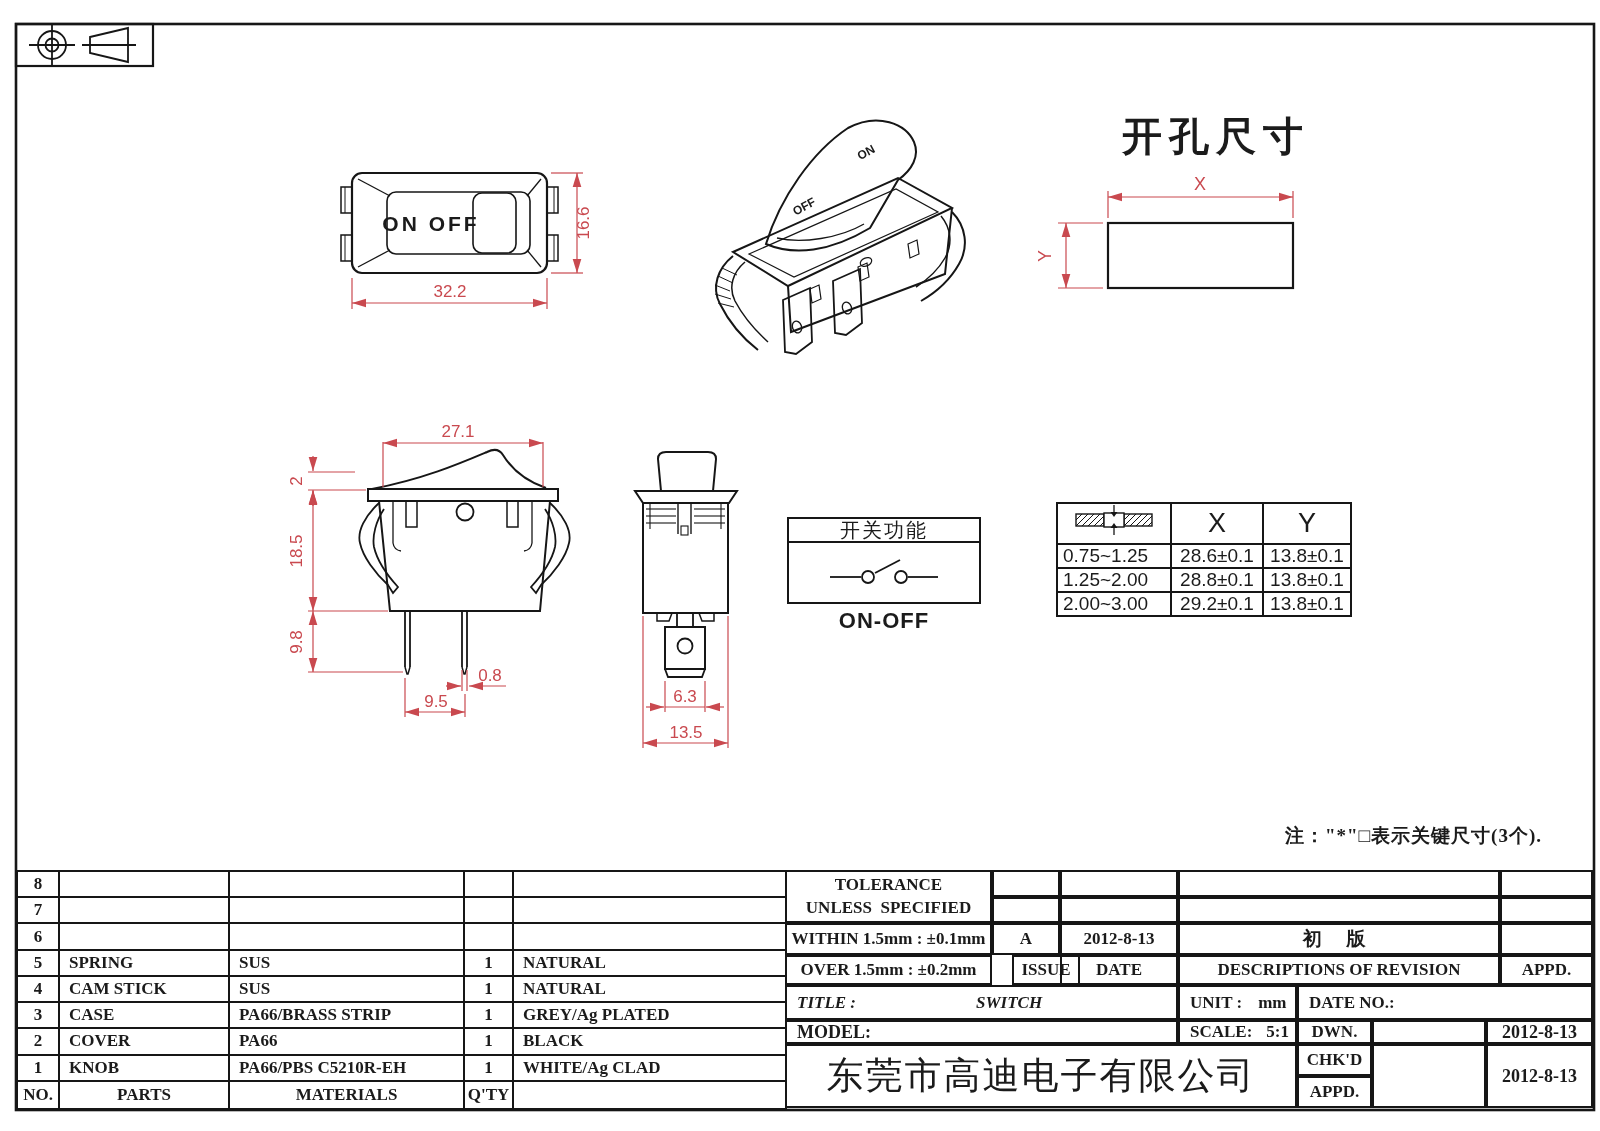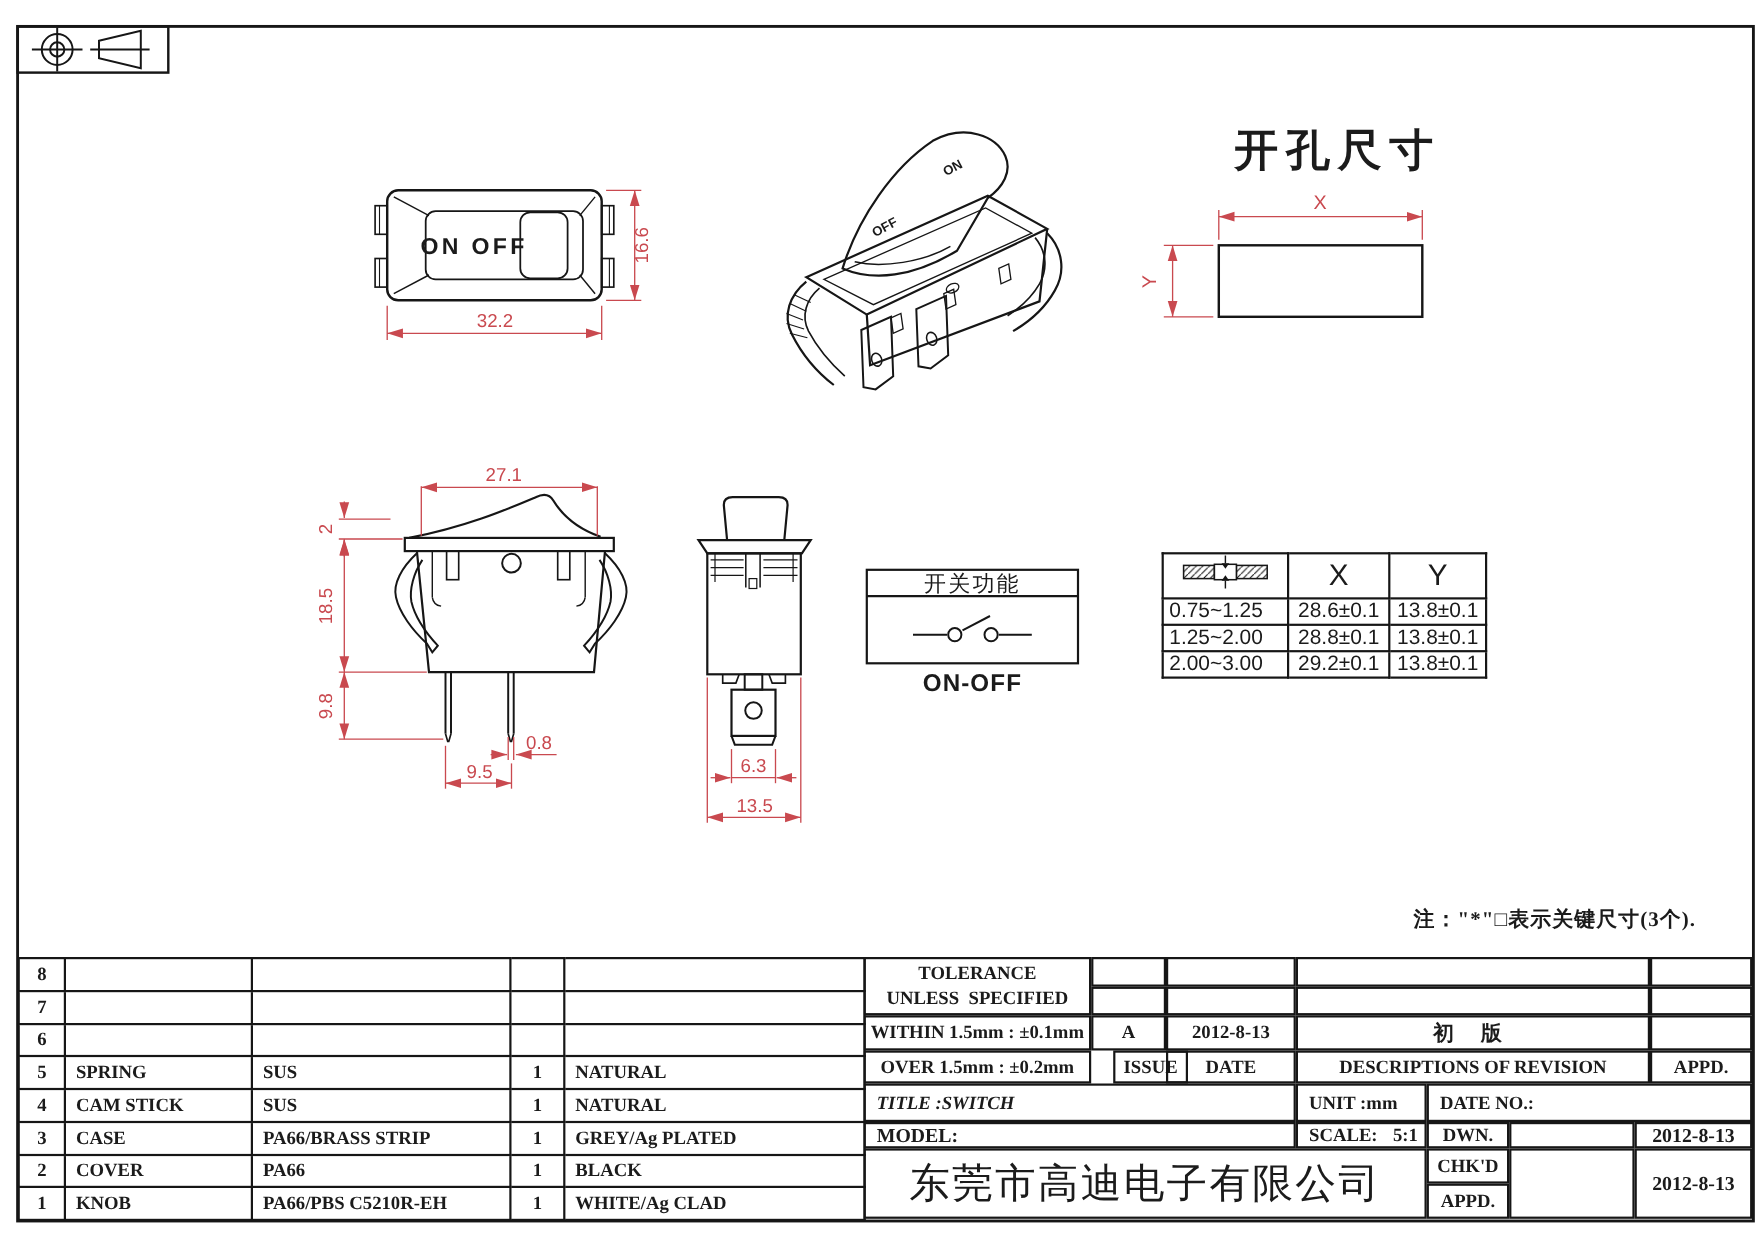--- a/index.html
+++ b/index.html
@@ -360,20 +360,27 @@
     <td class="c">1</td>
     <td class="l">BLACK</td>
   </tr>
   <tr>
     <td class="c">1</td>
     <td class="l">KNOB</td>
     <td class="l">PA66/PBS C5210R-EH</td>
     <td class="c">1</td>
     <td class="l">WHITE/Ag CLAD</td>
   </tr>
+  <tr style="height:28px;">
+    <td class="c">NO.</td>
+    <td class="c">PARTS</td>
+    <td class="c">MATERIALS</td>
+    <td class="c">Q'TY</td>
+    <td class="c"></td>
+  </tr>
 </tbody>
   </table>
 
 <div>
 
   <div class="tb-cell col" style="left:785px;top:870px;width:207px;height:53px;">
     <div>TOLERANCE</div>
     <div>UNLESS  SPECIFIED</div>
   </div>
 
@@ -393,25 +400,25 @@
   <div class="tb-cell" style="left:1500px;top:923px;width:93px;height:32px;"></div>
 
   <div class="tb-cell" style="left:785px;top:955px;width:207px;height:30px;">OVER 1.5mm : ±0.2mm</div>
   <div class="tb-cell" style="left:1012px;top:955px;width:68px;height:30px;">ISSUE</div>
   <div class="tb-cell" style="left:1060px;top:955px;width:118px;height:30px;">DATE</div>
   <div class="tb-cell" style="left:1178px;top:955px;width:322px;height:30px;">DESCRIPTIONS OF REVISION</div>
   <div class="tb-cell" style="left:1500px;top:955px;width:93px;height:30px;">APPD.</div>
 
   <div class="tb-cell left" style="left:785px;top:985px;width:393px;height:35px;font-size:17px;font-style:italic;">
     <span>TITLE :</span>
-    <span style="">SWITCH</span>
+    <span style="margin-left:120px;">SWITCH</span>
   </div>
   <div class="tb-cell left" style="left:1178px;top:985px;width:119px;height:35px;">
     <span>UNIT :</span>
-    <span style="">mm</span>
+    <span style="margin-left:16px;">mm</span>
   </div>
   <div class="tb-cell left" style="left:1297px;top:985px;width:296px;height:35px;">DATE NO.:</div>
 
   <div class="tb-cell left" style="left:785px;top:1020px;width:393px;height:24px;font-size:18px;padding-left:10px;">MODEL:</div>
   <div class="tb-cell left" style="left:1178px;top:1020px;width:119px;height:24px;">
     <span>SCALE:</span>
     <span style="margin-left:14px;">5:1</span>
   </div>
   <div class="tb-cell" style="left:1297px;top:1020px;width:75px;height:24px;">DWN.</div>
   <div class="tb-cell" style="left:1372px;top:1020px;width:114px;height:24px;"></div>

